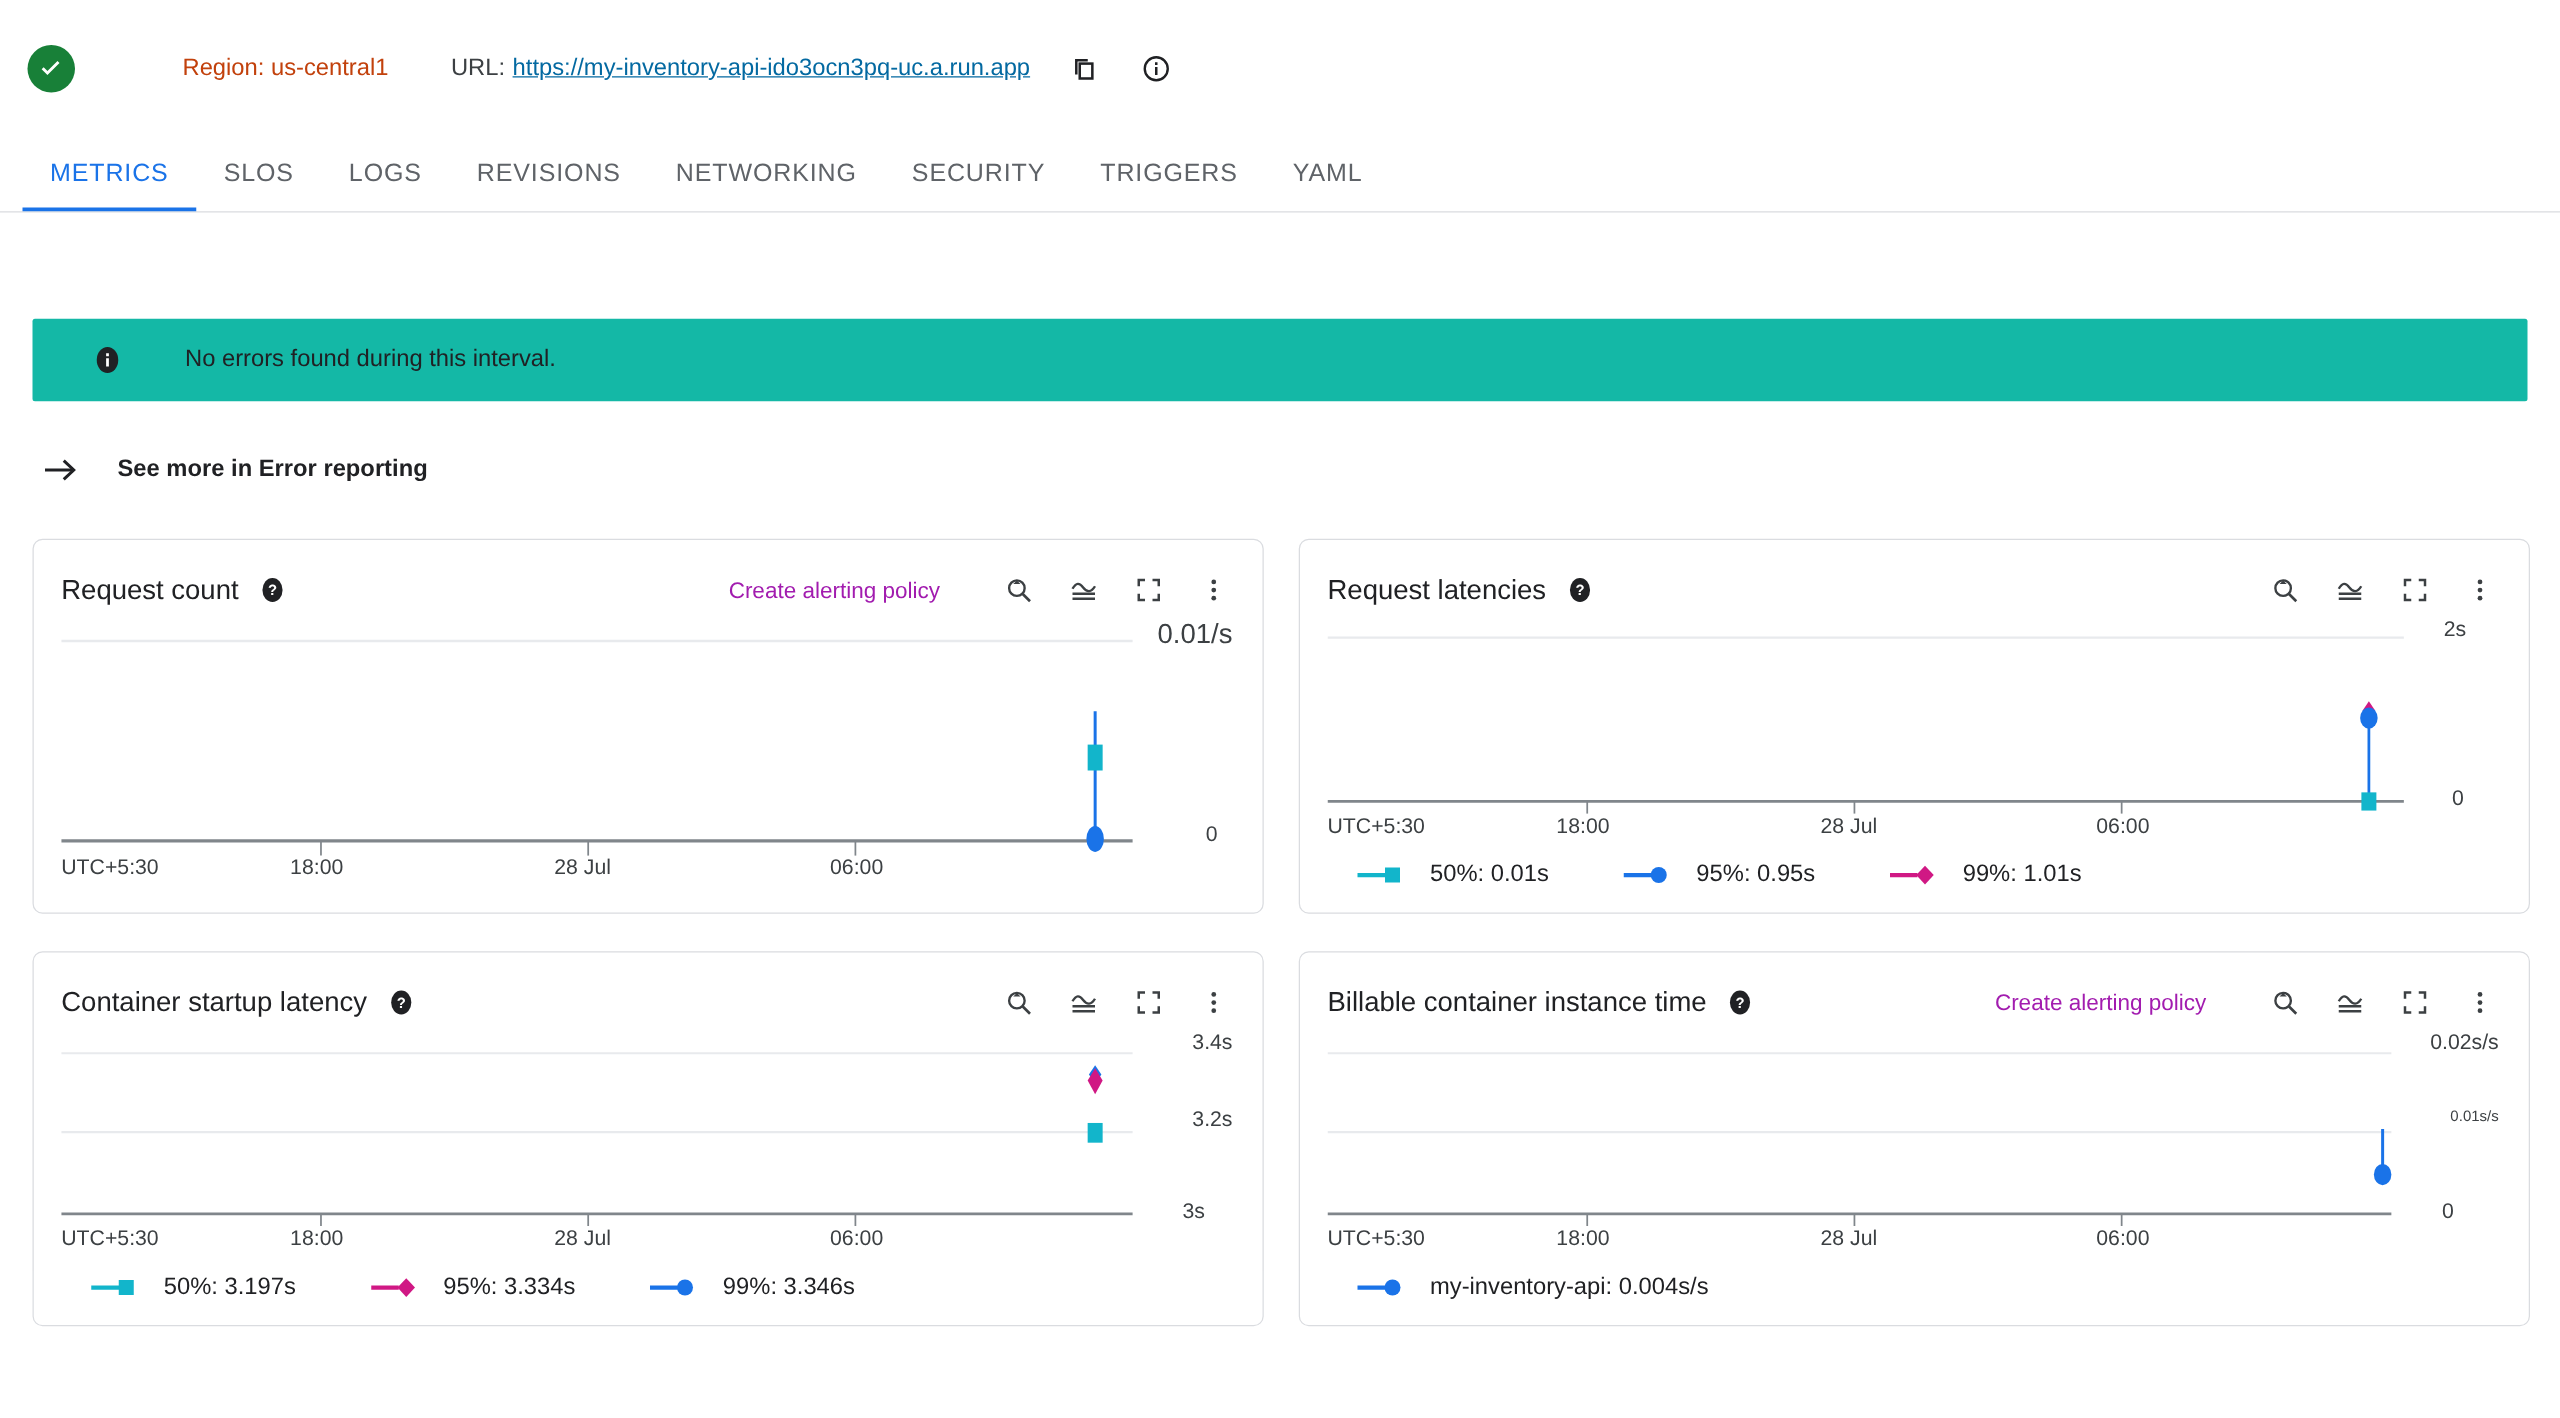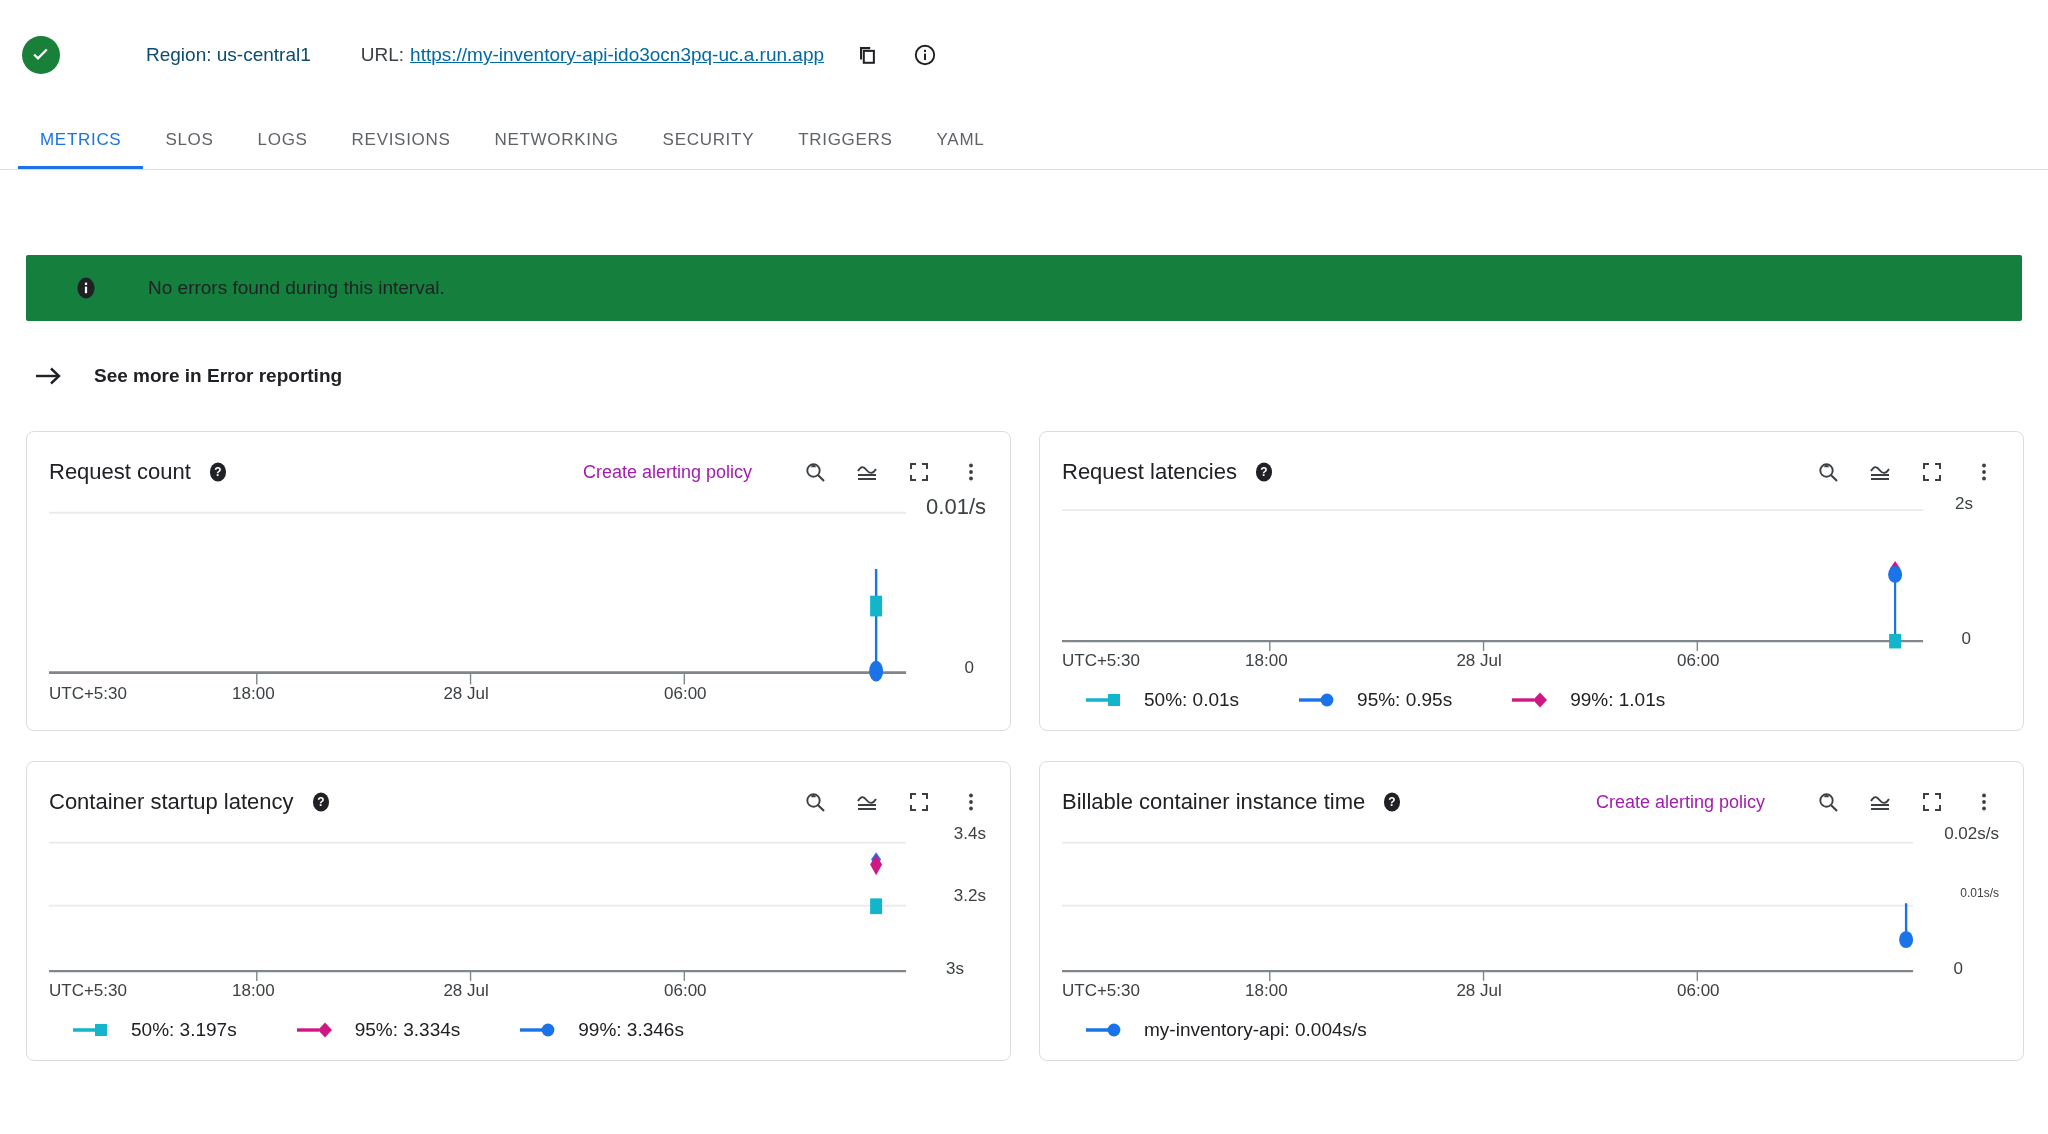--- a/index.html
+++ b/index.html
@@ -32,21 +32,21 @@
   .status-icon svg { display:block; }
   .service-title {
     font-size: 36px;
     font-weight: 400;
     color: #202124;
     letter-spacing: -0.2px;
     white-space: nowrap;
   }
   .meta-region {
     font-size: 19px;
-    color: #0c4a6e;
+    color: #c2410c;
     margin-left: 46px;
     white-space: nowrap;
   }
   .meta-url-wrap {
     display: flex;
     align-items: center;
     margin-left: 50px;
     white-space: nowrap;
   }
   .meta-url-label {
@@ -76,21 +76,21 @@
     display: flex;
     align-items: stretch;
     padding-left: 18px;
     background: #fff;
     position: relative;
   }
   .tab {
     display: flex;
     align-items: center;
     padding: 0 22px;
-    font-size: 17px;
+    font-size: 20px;
     font-weight: 500;
     letter-spacing: 0.7px;
     color: #5f6368;
     cursor: pointer;
     position: relative;
     text-transform: uppercase;
   }
   .tab.active { color: #1a73e8; }
   .tab.active::after {
     content: "";
@@ -115,21 +115,21 @@
     padding: 0 22px 0 22px;
     cursor: pointer;
   }
 
   
   .content {
     padding: 0 26px;
   }
   .error-banner {
     margin-top: 85px;
-    background: #15803d;
+    background: #14b8a6;
     height: 66px;
     display: flex;
     align-items: center;
     padding-left: 48px;
     border-radius: 2px;
   }
   .info-dot {
     width: 24px; height: 24px;
     flex: 0 0 auto;
     display: flex; align-items: center; justify-content: center;

